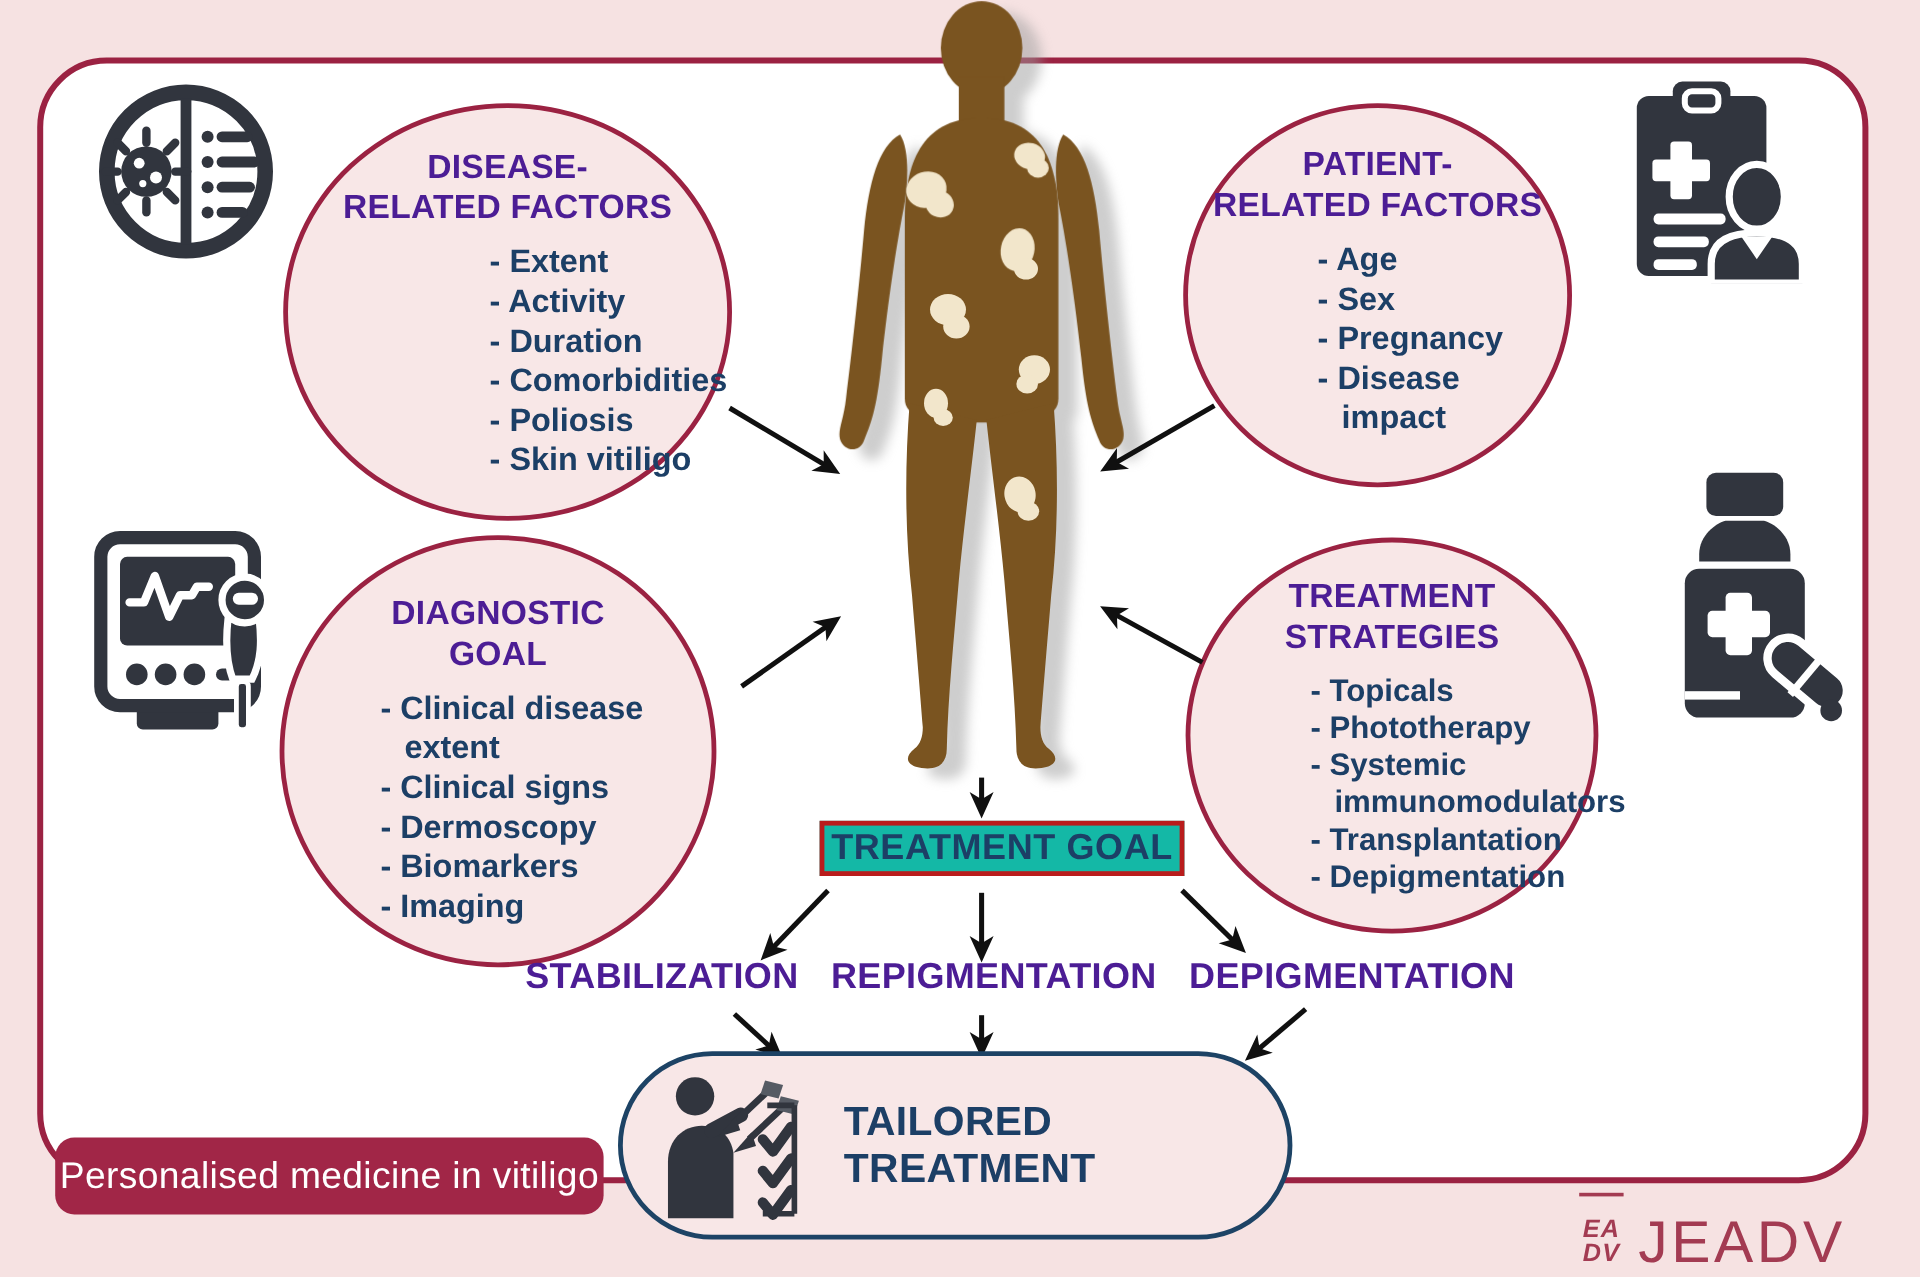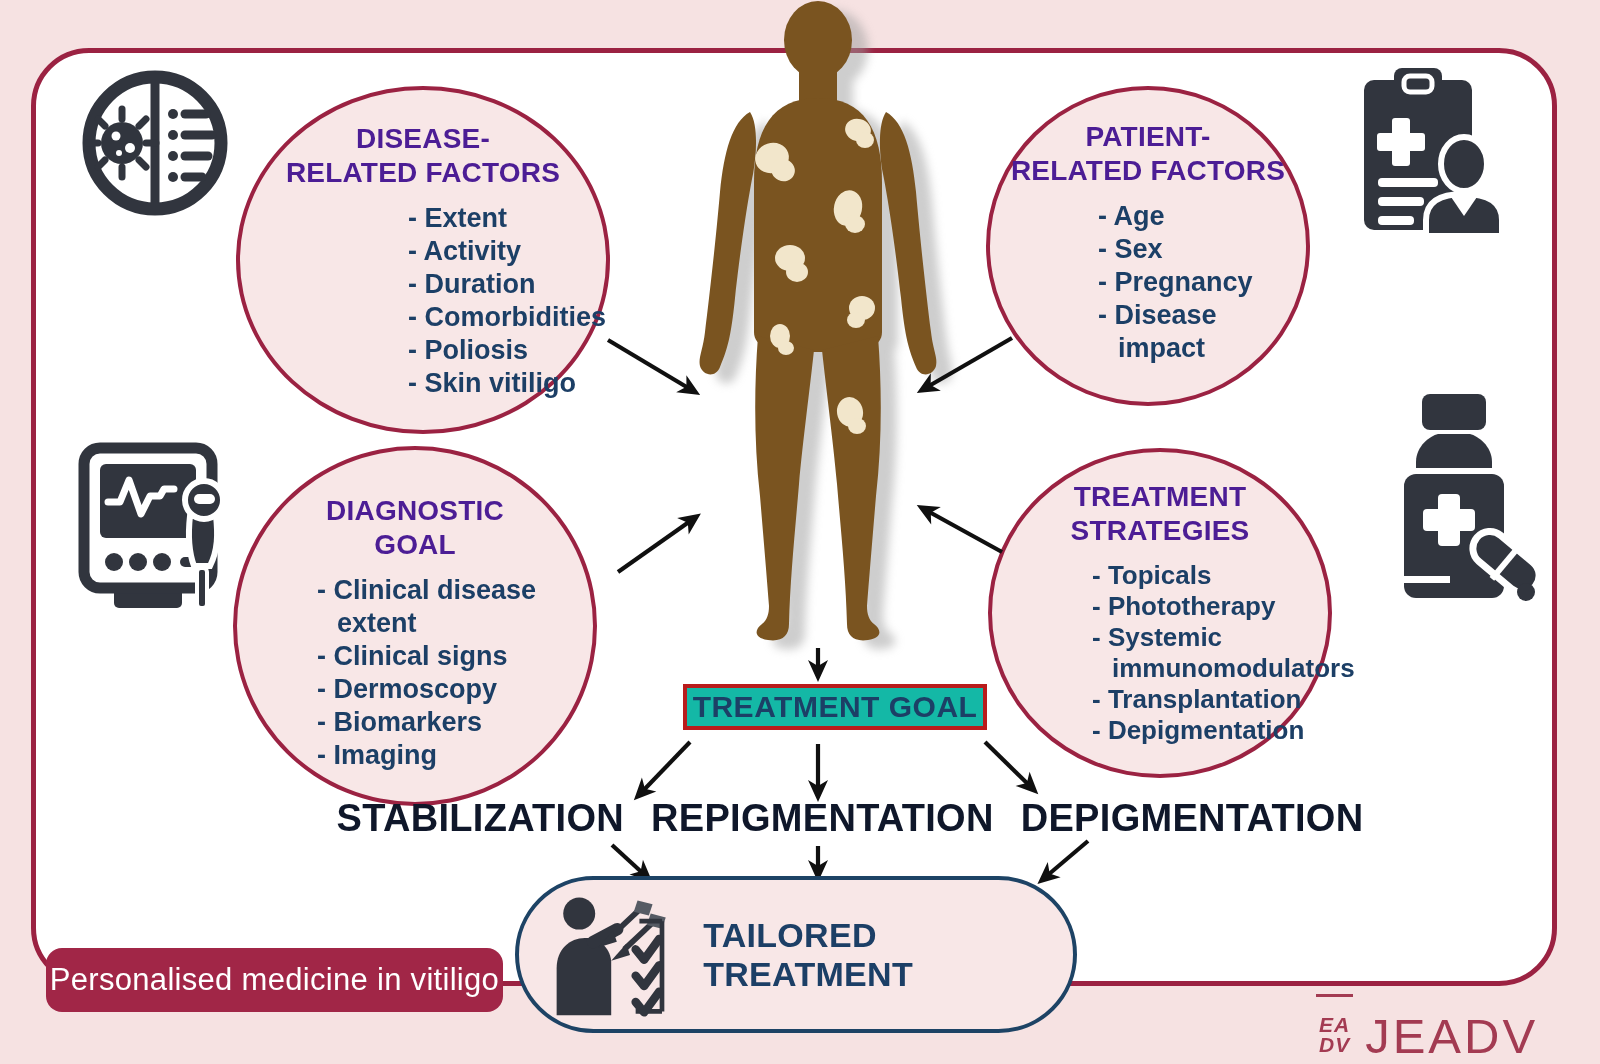--- a/index.html
+++ b/index.html
@@ -10,21 +10,21 @@
   .ellipse{position:absolute;border:4px solid #9B2242;border-radius:50%;background:#F8E7E7;
          box-sizing:border-box;display:flex;flex-direction:column;align-items:center;}
   .etitle{color:#4c1d95;font-weight:bold;font-size:28px;line-height:34px;text-align:center;
          white-space:pre-line;letter-spacing:0.2px;}
   .elist{color:#1C3F66;font-weight:bold;font-size:27px;line-height:33px;align-self:flex-start;margin-top:12px;}
   .li{white-space:pre-line;padding-left:20px;text-indent:-20px;}
   .goalbox{position:absolute;left:683px;top:684px;width:304px;height:46px;background:#14b8a6;
          border:4px solid #b91c1c;box-sizing:border-box;display:flex;align-items:center;justify-content:center;}
   .goalbox span{color:#1C3F66;font-weight:bold;font-size:30px;letter-spacing:0.5px;}
   .goalsrow{position:absolute;left:420px;top:797px;width:860px;display:flex;justify-content:center;gap:27px;}
-  .goalsrow span{color:#0f172a;font-weight:bold;font-size:38px;letter-spacing:0.3px;}
+  .goalsrow span{color:#4c1d95;font-weight:bold;font-size:30px;letter-spacing:0.3px;}
   .pill{position:absolute;left:515px;top:876px;width:562px;height:157px;background:#F8E7E7;
          border:4px solid #1D4365;border-radius:80px;box-sizing:border-box;
          display:flex;align-items:center;padding-left:32px;gap:28px;justify-content:center;}
   .pill .ptext{color:#1C3F66;font-weight:bold;font-size:34px;letter-spacing:0.3px;}
   .banner{position:absolute;left:46px;top:948px;width:457px;height:64px;background:#A12647;
          border-radius:16px;display:flex;align-items:center;justify-content:center;}
   .banner span{color:#ffffff;font-size:31px;font-weight:400;letter-spacing:0.3px;}
   .logo{position:absolute;left:1316px;top:994px;display:flex;align-items:center;gap:12px;}
   .mark{display:flex;flex-direction:column;align-items:center;border-top:3px solid #A33B52;
         border-bottom:4px solid #14532d;padding:18px 3px;color:#A33B52;font-weight:bold;

